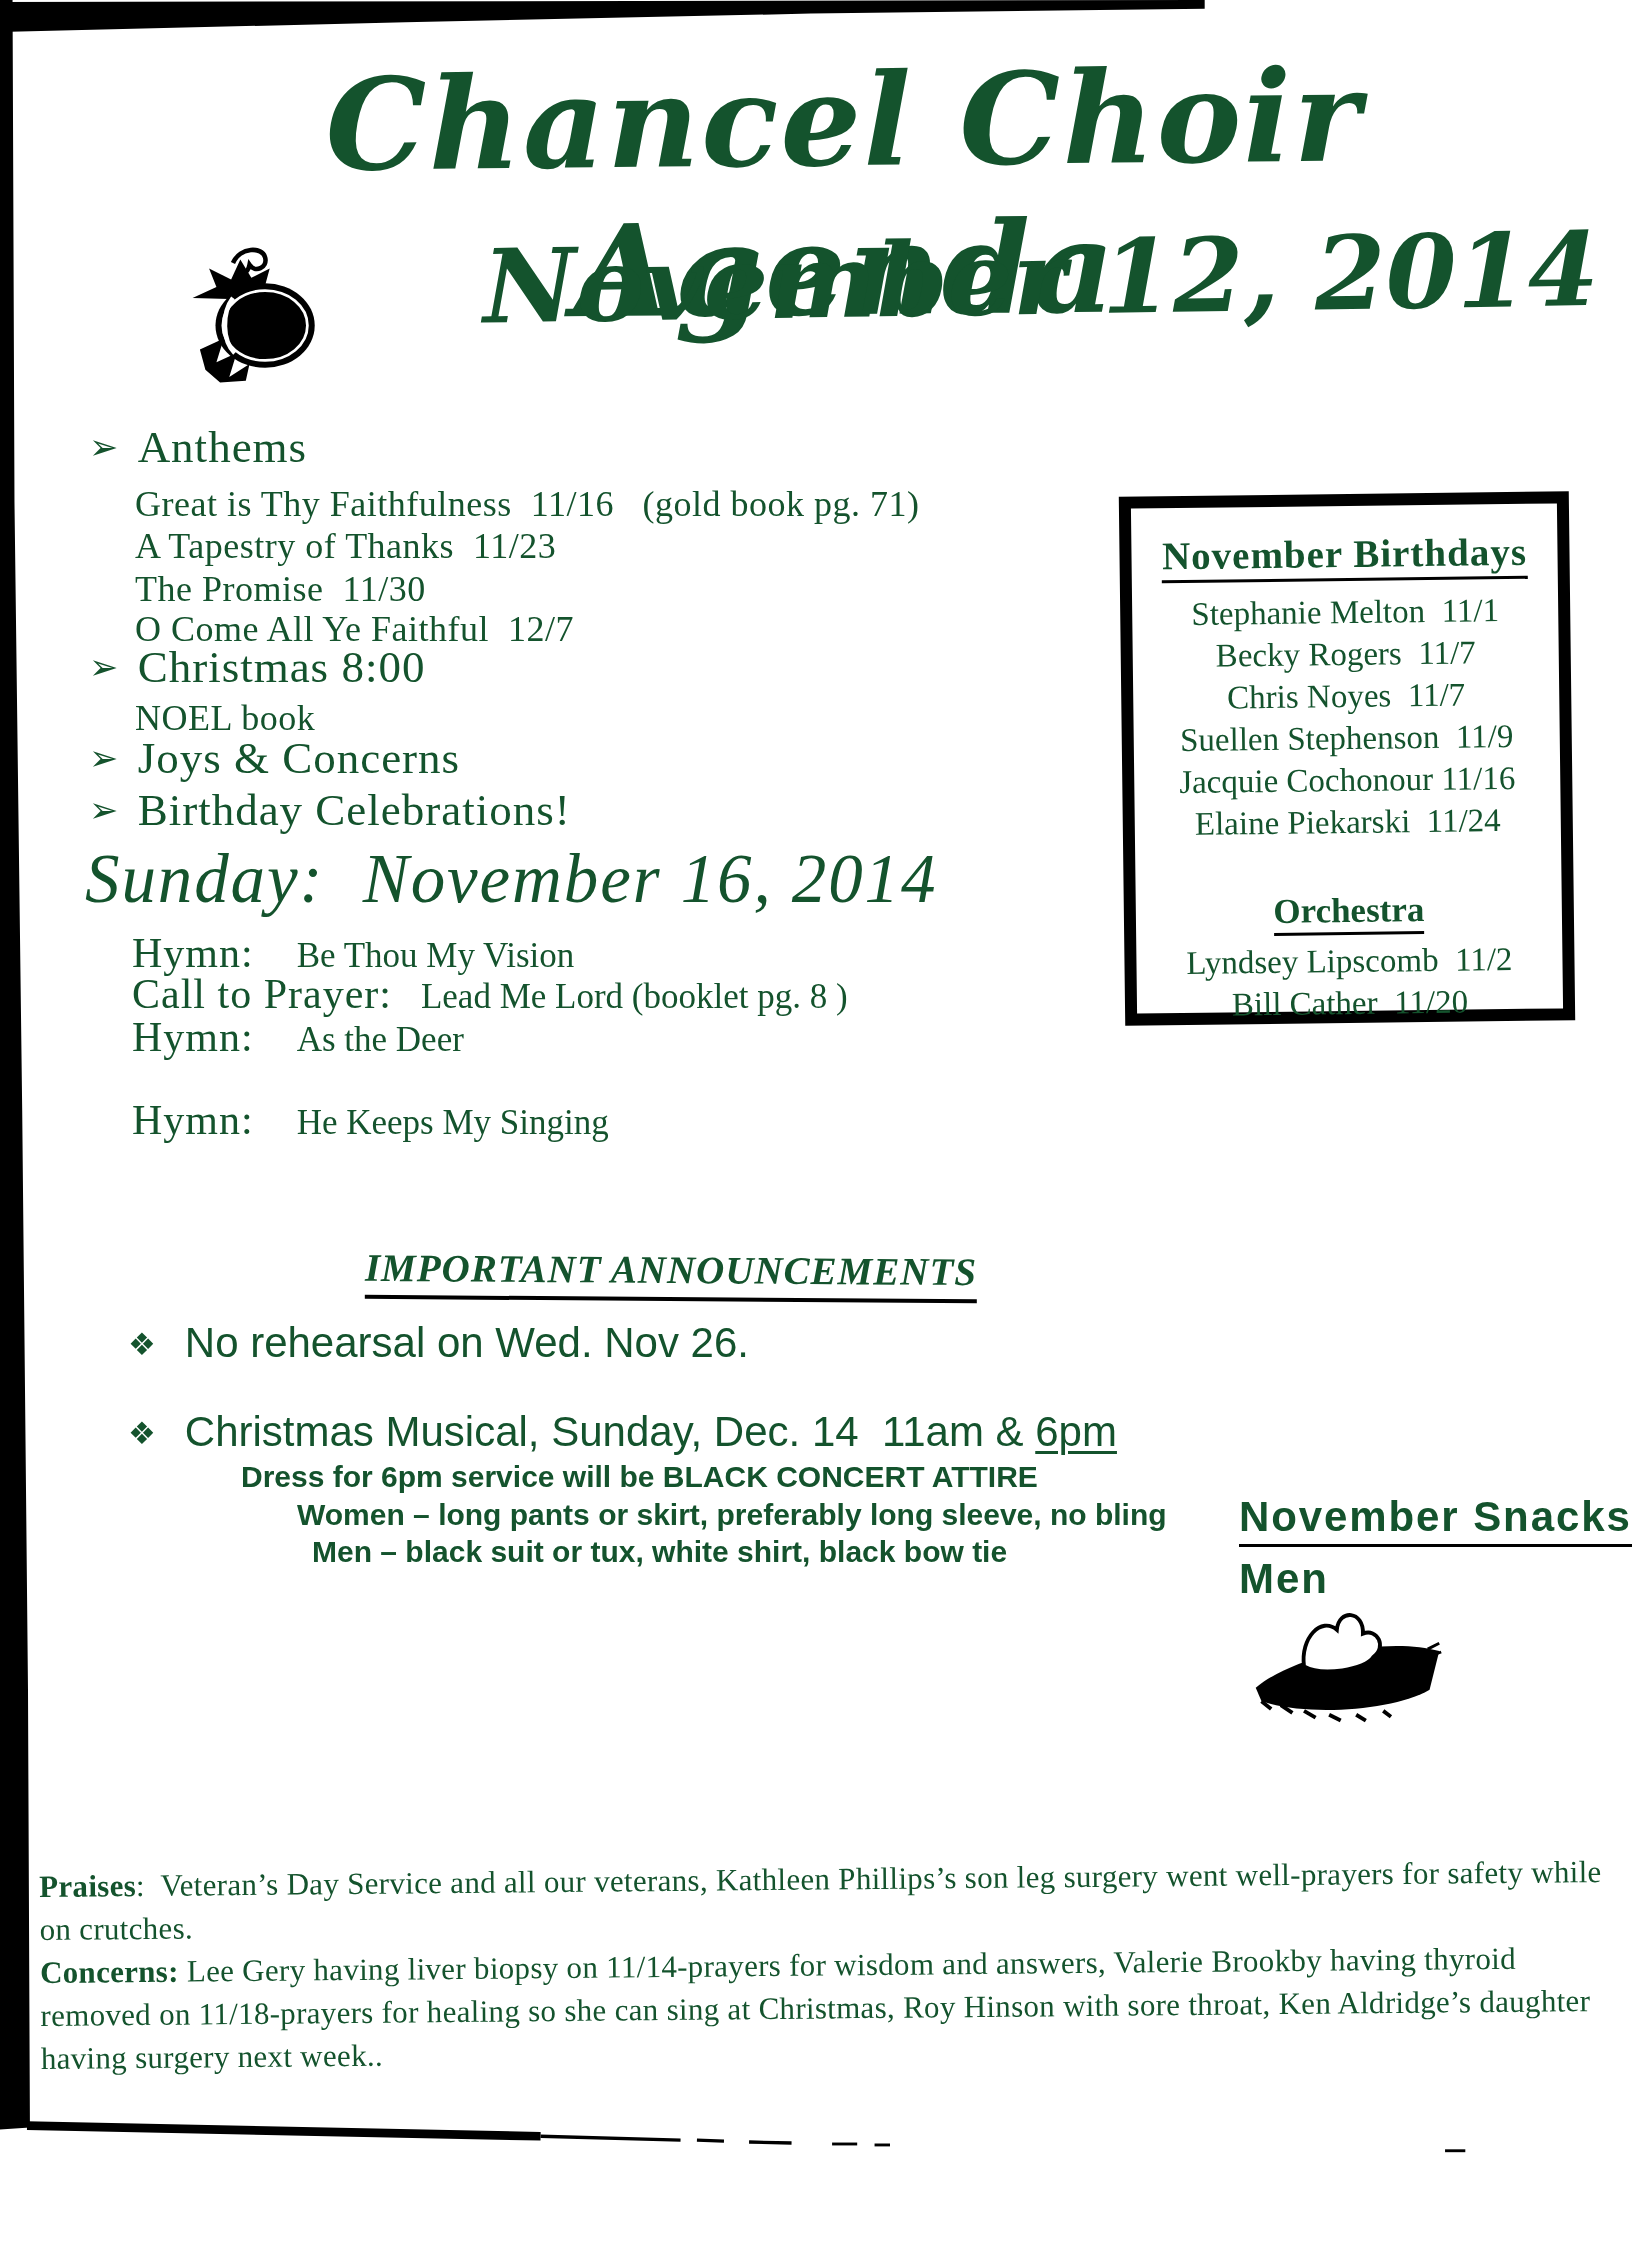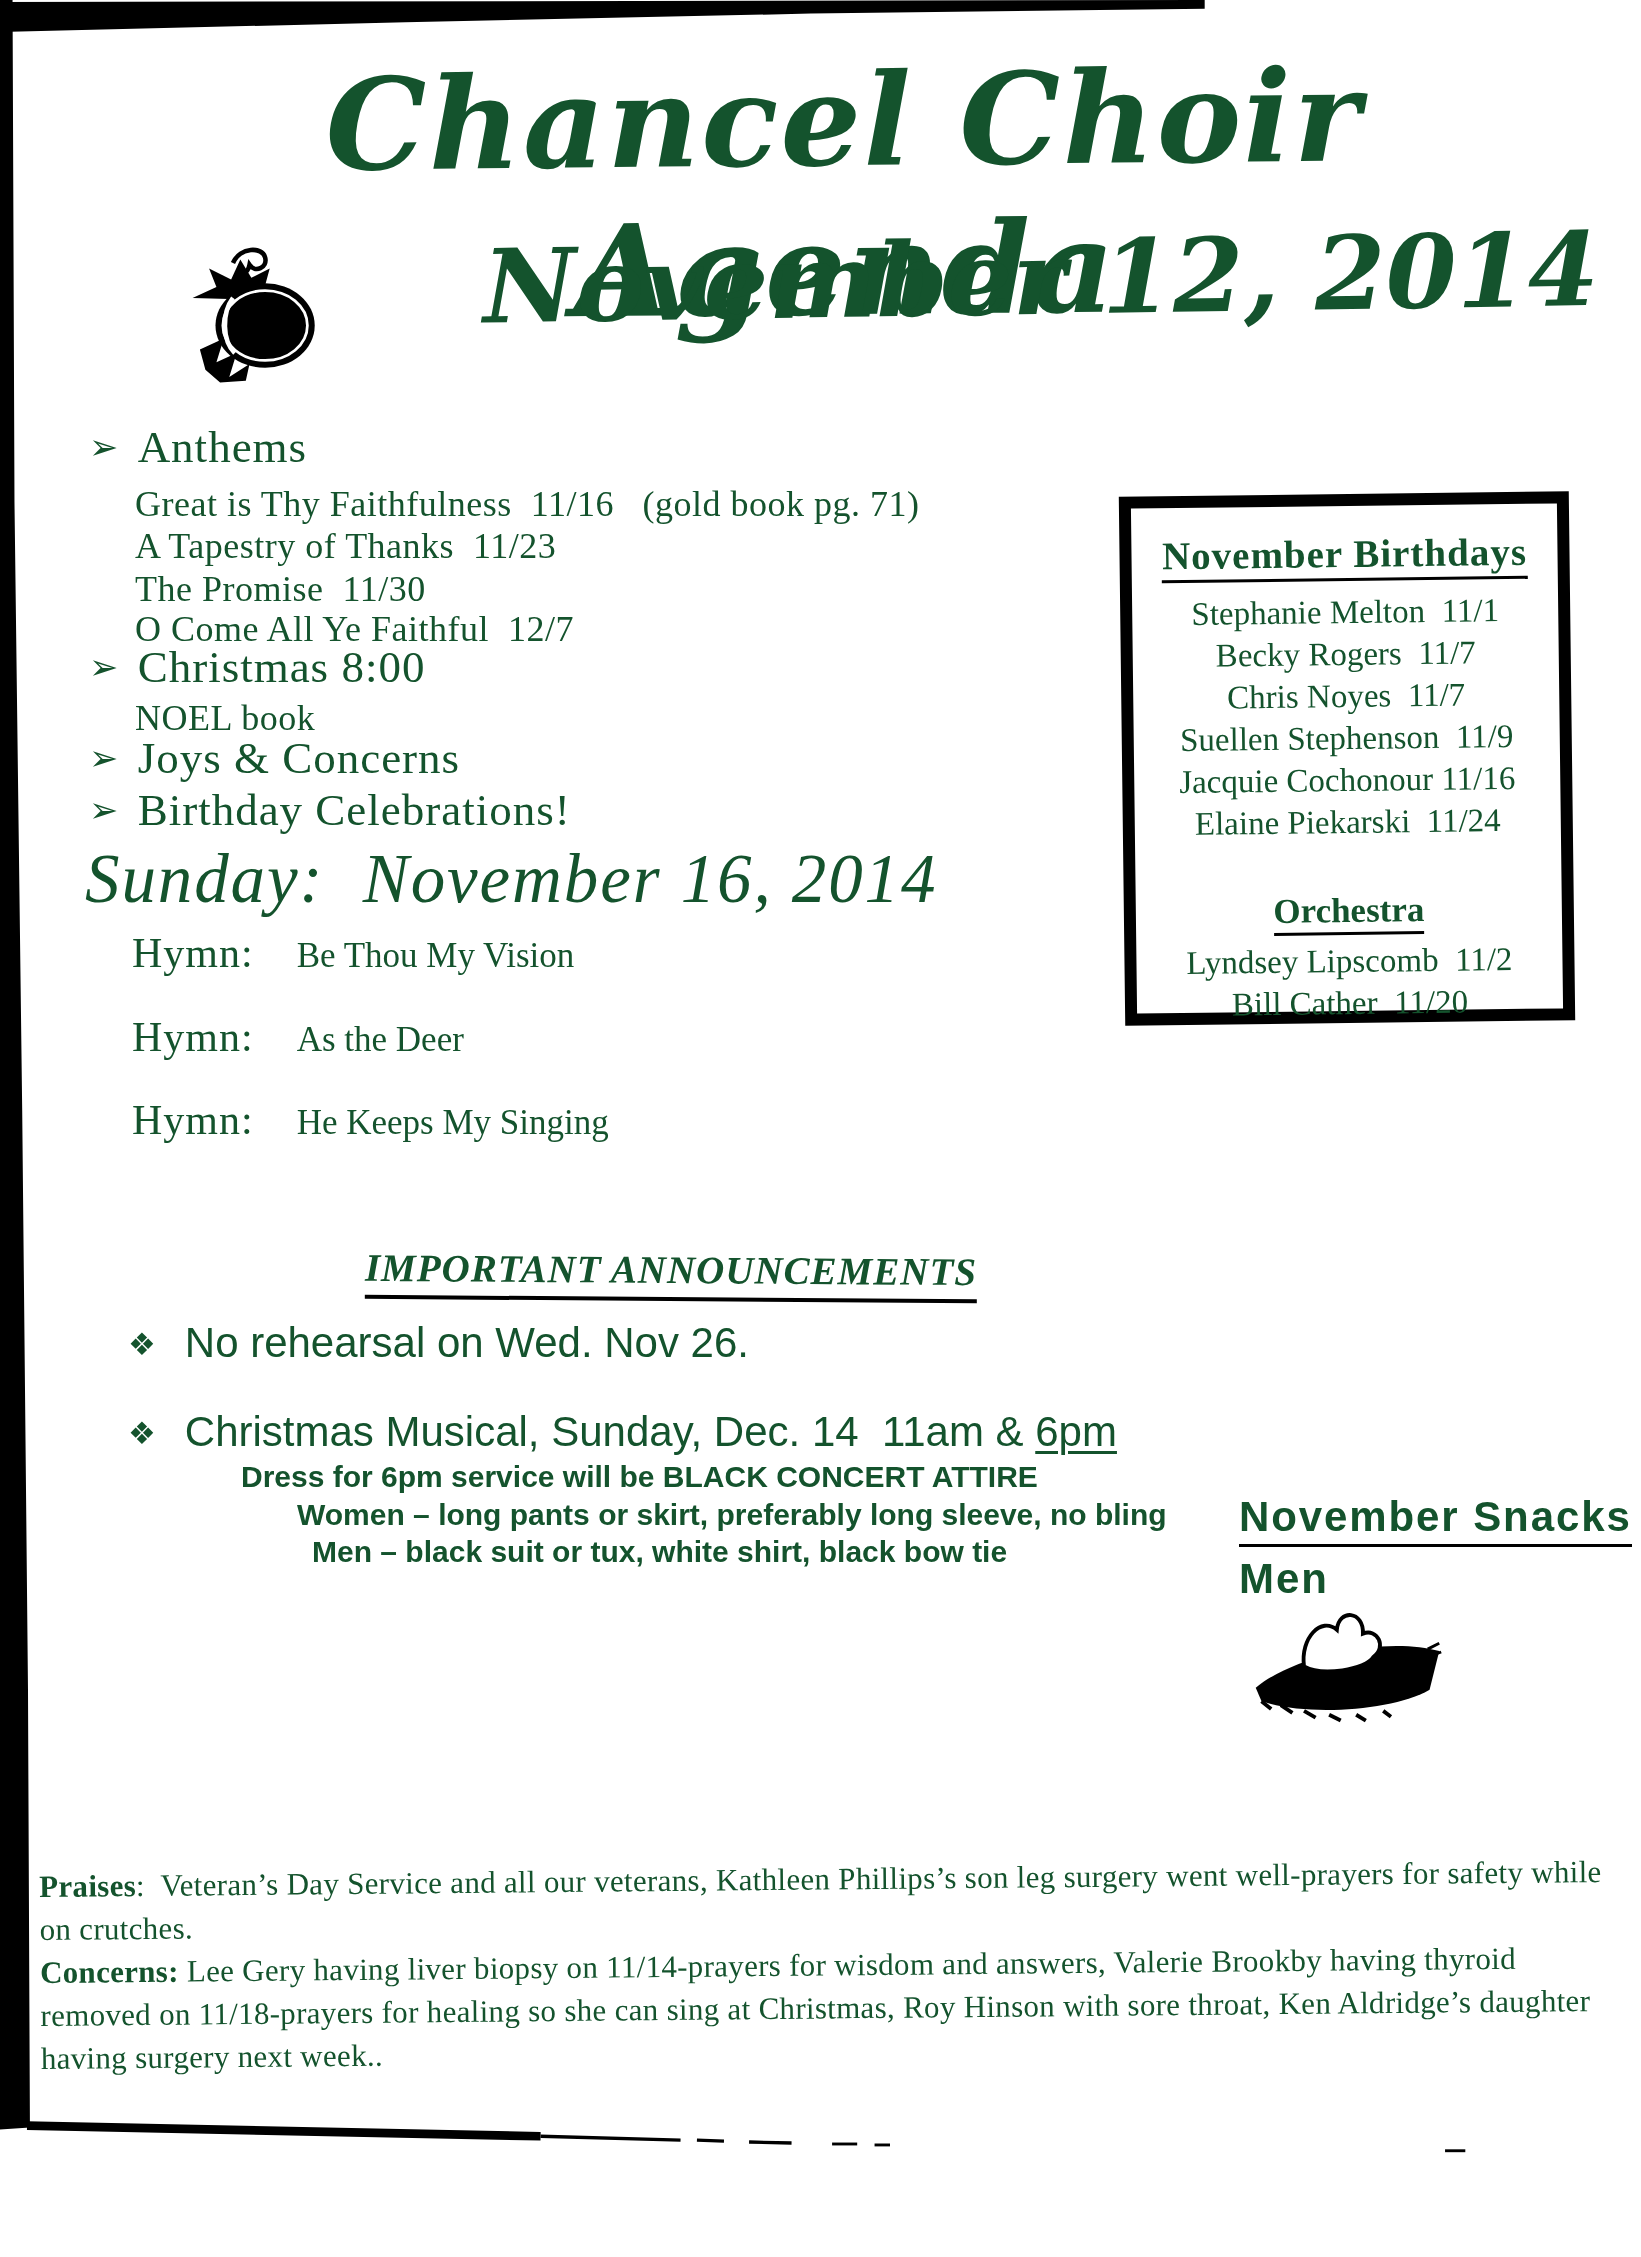--- a/index.html
+++ b/index.html
@@ -111,20 +111,24 @@
   <div class="abs arrow-row" style="top:784px">
     <span class="arrow">➢</span>
     <span class="arrow-label">Birthday Celebrations!</span>
   </div>
 
   <div class="abs sunday-heading pre">Sunday:  November 16, 2014</div>
   <div class="abs sun-row" style="top:929px">
     <span class="sun-label">Hymn:</span>
     <span class="sun-value">Be Thou My Vision</span>
   </div>
+  <div class="abs sun-row" style="top:970px">
+    <span class="sun-label">Call to Prayer:</span>
+    <span class="sun-value" style="margin-left:29px">Lead Me Lord (booklet pg. 8 )</span>
+  </div>
   <div class="abs sun-row" style="top:1013px">
     <span class="sun-label">Hymn:</span>
     <span class="sun-value">As the Deer</span>
   </div>
   <div class="abs sun-row" style="top:1096px">
     <span class="sun-label">Hymn:</span>
     <span class="sun-value">He Keeps My Singing</span>
   </div>
 
   <div class="abs bbox">

